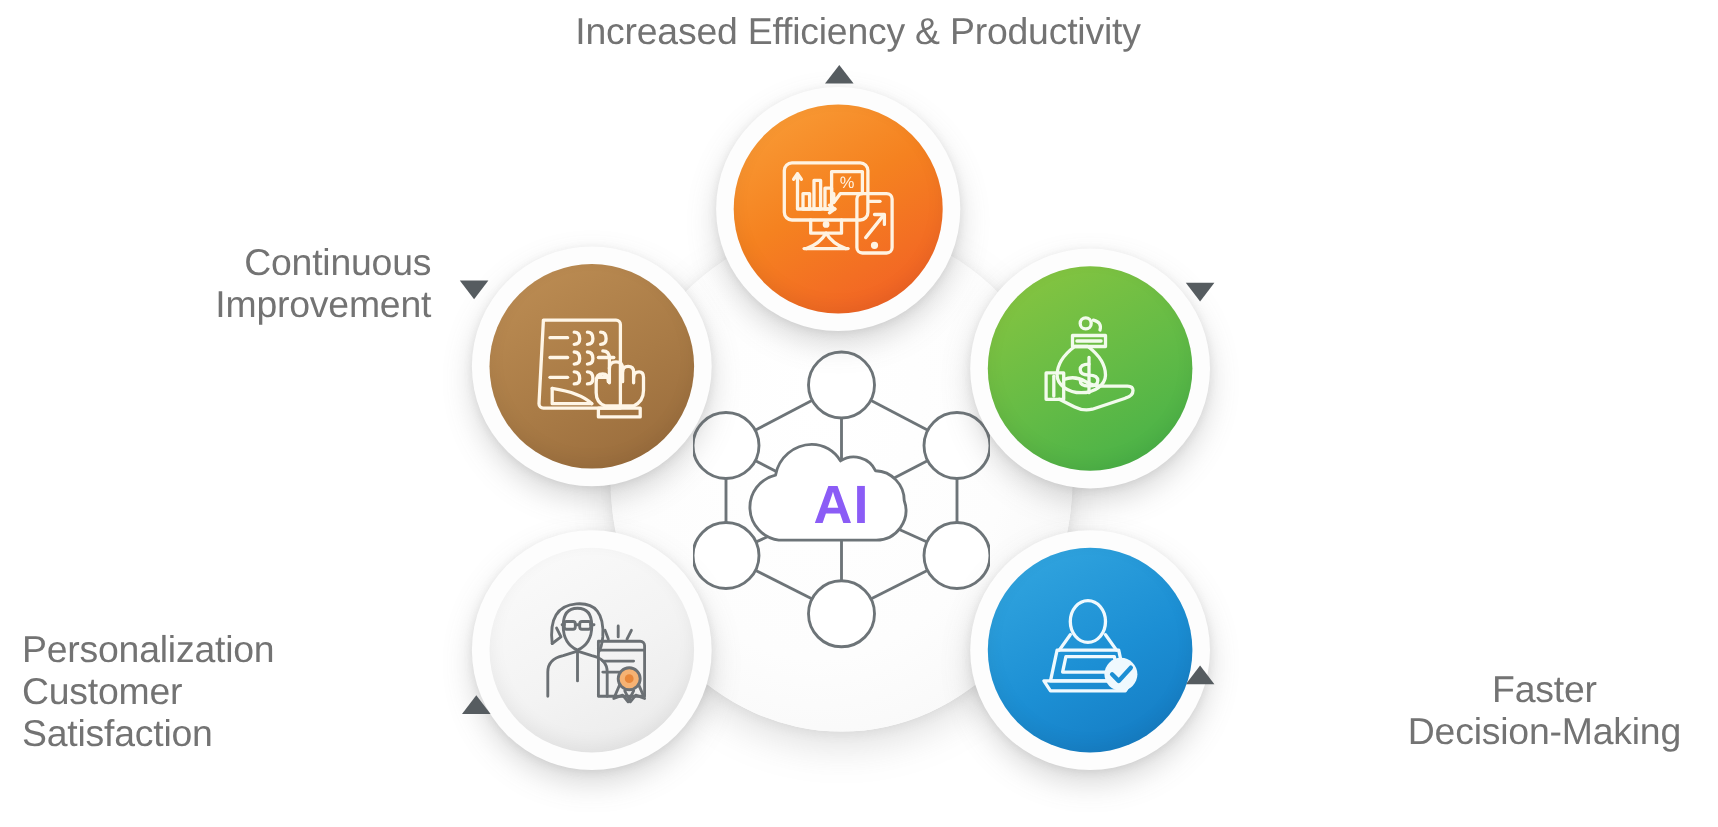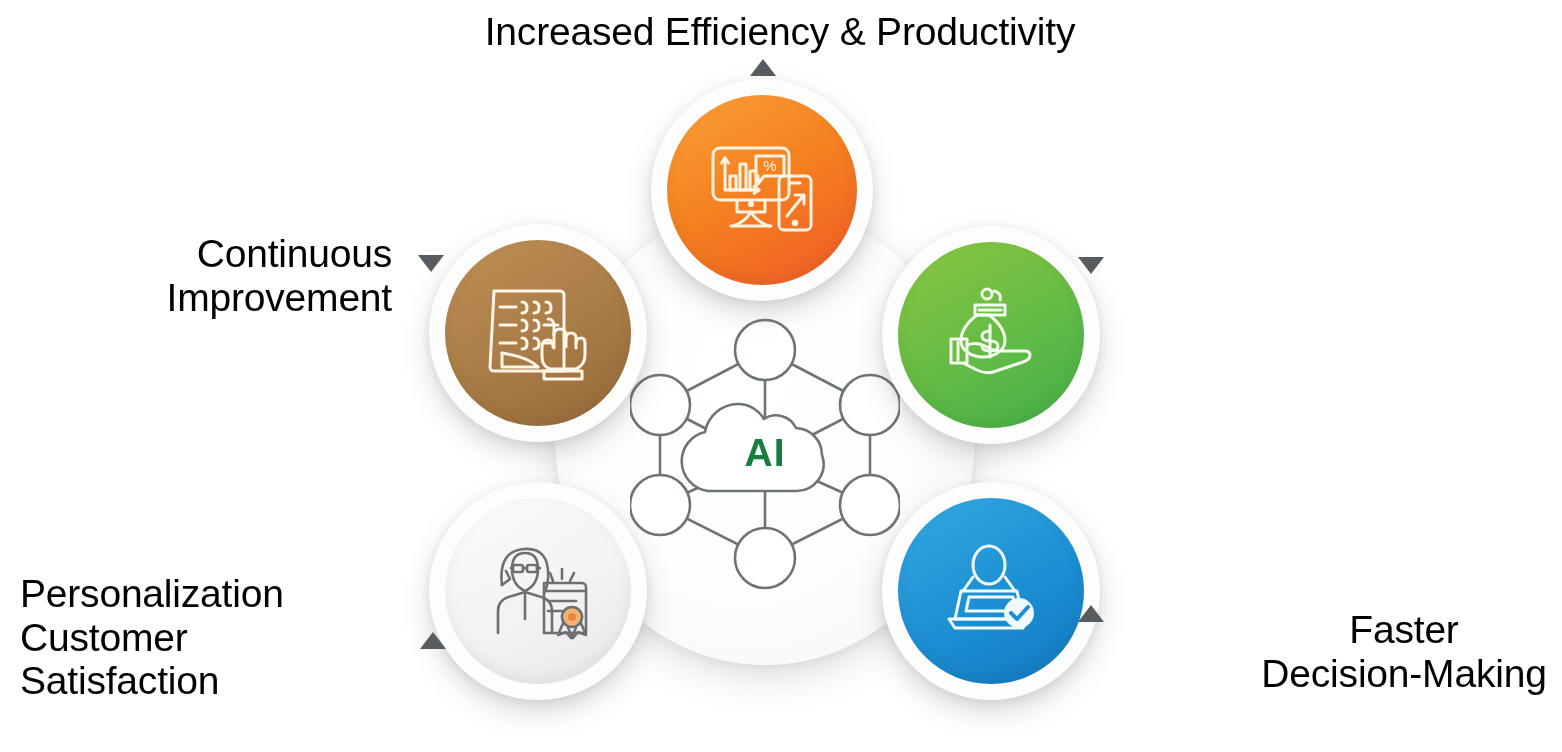--- a/index.html
+++ b/index.html
@@ -40,24 +40,24 @@
     width: 270px;
     height: 290px;
   }
   .network svg { display: block; width: 100%; height: 100%; }
   .ai-label {
     position: absolute;
     left: 0;
     top: 126px;
     width: 270px;
     text-align: center;
-    font-size: 39px;
+    font-size: 49px;
     font-weight: bold;
     letter-spacing: 1px;
-    color: #15803d;
+    color: #8b5cf6;
     font-family: "Liberation Sans", sans-serif;
   }
 
   
   .node {
     position: absolute;
     border-radius: 50%;
     display: flex;
     align-items: center;
     justify-content: center;
@@ -98,31 +98,31 @@
 
   #node-continuous { left: 445px; top: 240px; width: 186px; height: 186px; }
   #node-continuous .disc { background: linear-gradient(150deg, #BF8F55 0%, #A97B46 55%, #96693A 100%); }
 
   #node-personalization { left: 445px; top: 498px; width: 186px; height: 186px; }
   #node-personalization .disc { background: linear-gradient(150deg, #fbfbfb 0%, #f3f3f3 55%, #e9e9e9 100%); }
 
   
   .label {
     position: absolute;
-    color: #000000;
-    font-size: 39px;
+    color: #737373;
+    font-size: 34px;
     line-height: 1.12;
     font-weight: normal;
     font-family: "Liberation Sans", sans-serif;
     letter-spacing: -0.2px;
     white-space: pre-line;
   }
 
   #label-efficiency { left: 380px; top: 10px; width: 800px; text-align: center; }
-  #label-continuous { left: 40px;  top: 220px; width: 352px; text-align: right; margin-top: 12px; }
+  #label-continuous { left: 40px;  top: 220px; width: 352px; text-align: right; }
   #label-cost       { left: 1120px; top: 222px; width: 360px; text-align: left; }
   #label-personalization { left: 20px; top: 572px; width: 364px; text-align: left; }
   #label-faster     { left: 1194px; top: 592px; width: 420px; text-align: center; margin-top: 16px; }
 
   
   .tri {
     position: absolute;
     width: 0; height: 0;
   }
   .tri.up {

